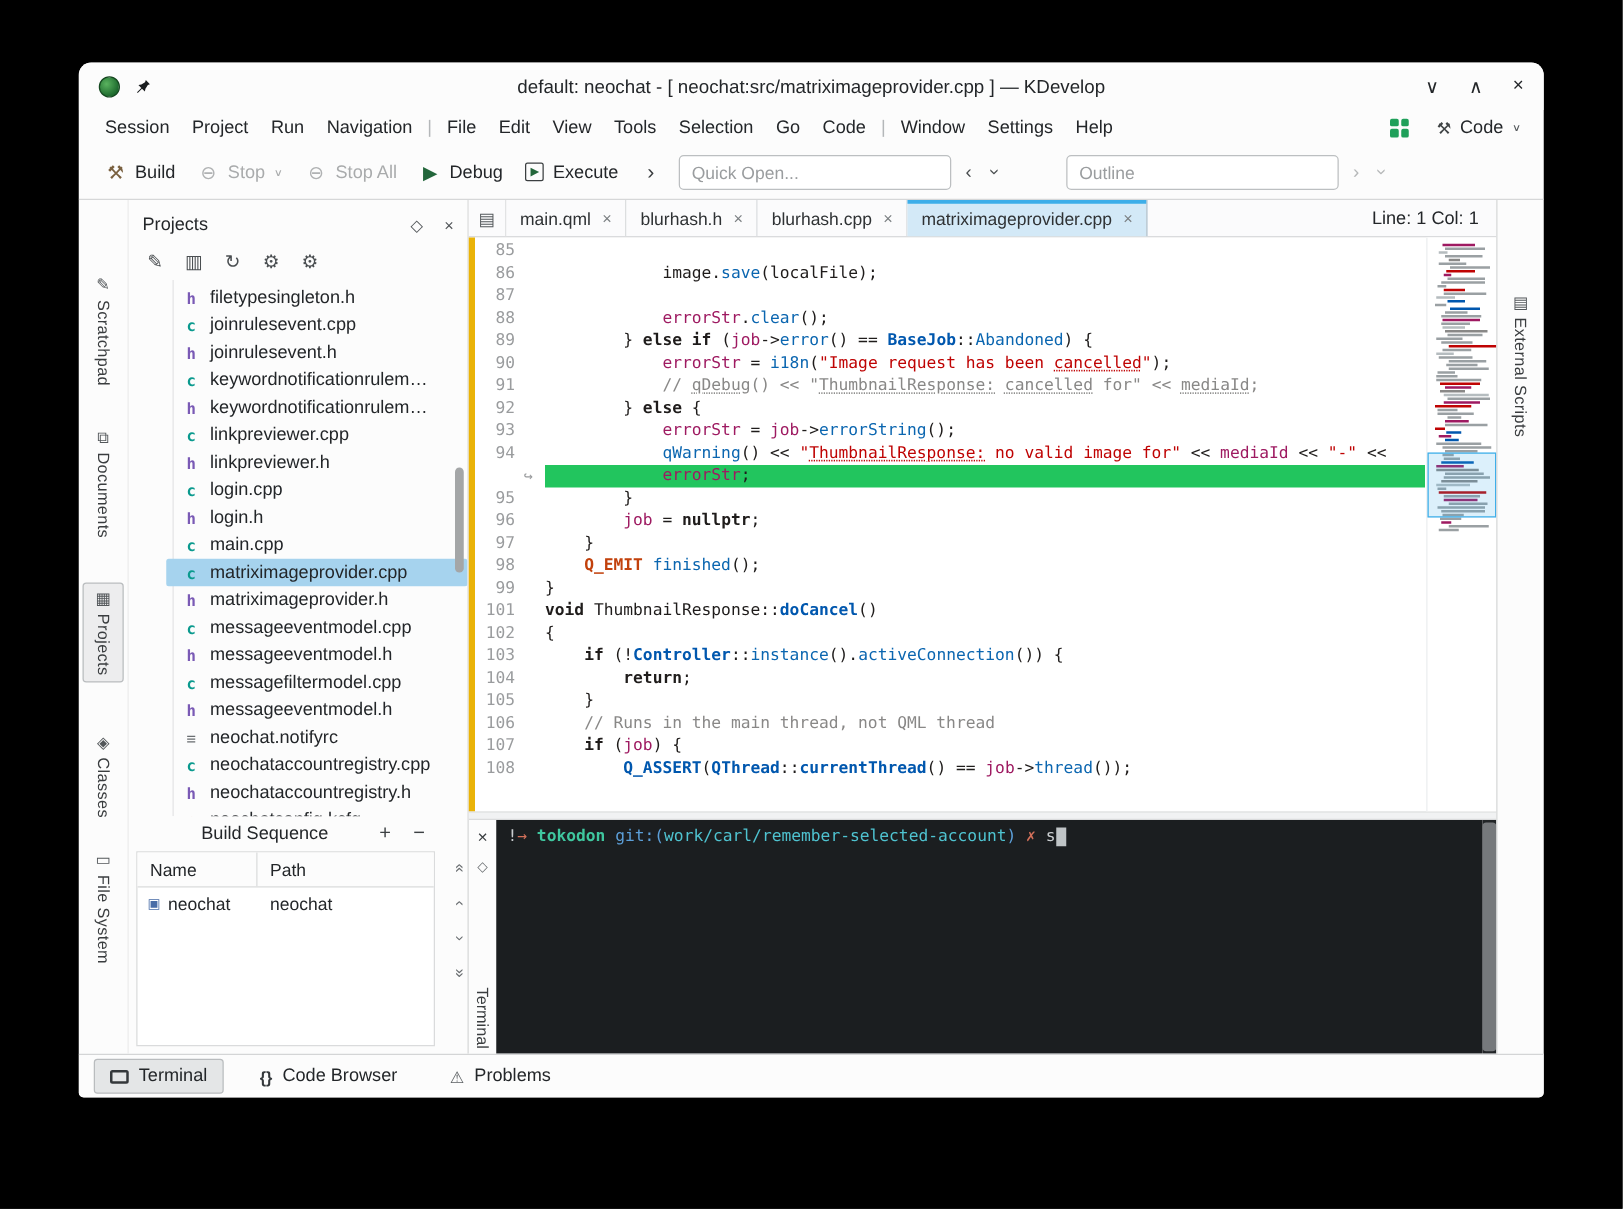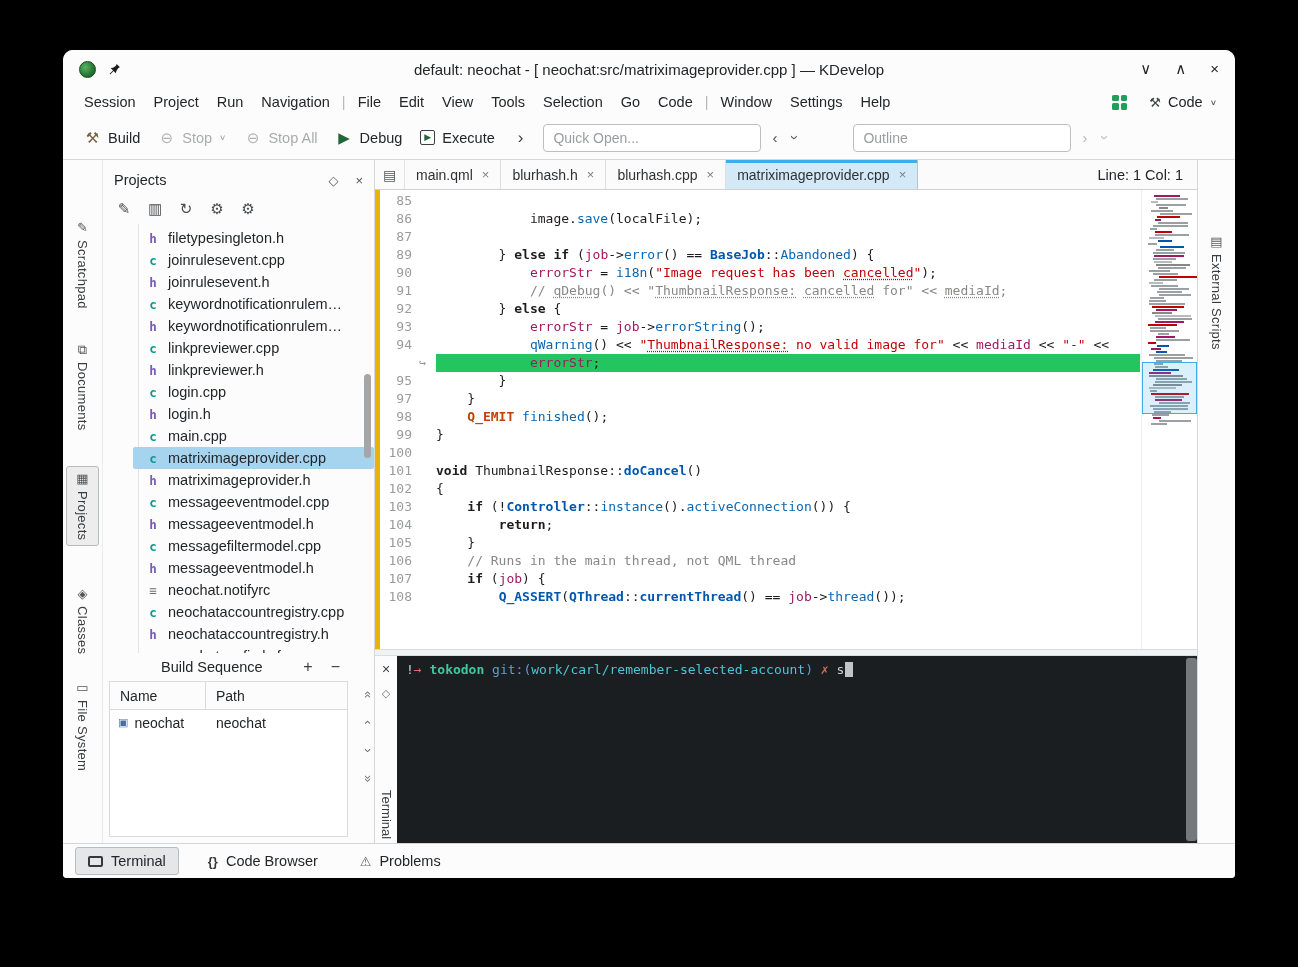--- a/index.html
+++ b/index.html
@@ -436,20 +436,25 @@
               <span class="cnum">86</span>
               <span class="cfold"></span>
               <span class="ccode"><span class="tok-pl">            </span><span class="tok-pl">image</span><span class="tok-pl">.</span><span class="tok-fn">save</span><span class="tok-pl">(</span><span class="tok-pl">localFile</span><span class="tok-pl">);</span></span>
             </div>
             <div class="crow">
               <span class="cnum">87</span>
               <span class="cfold"></span>
               <span class="ccode"></span>
             </div>
             <div class="crow">
+              <span class="cnum">88</span>
+              <span class="cfold"></span>
+              <span class="ccode"><span class="tok-pl">            </span><span class="tok-mem">errorStr</span><span class="tok-pl">.</span><span class="tok-fn">clear</span><span class="tok-pl">();</span></span>
+            </div>
+            <div class="crow">
               <span class="cnum">89</span>
               <span class="cfold"></span>
               <span class="ccode"><span class="tok-pl">        } </span><span class="tok-kw">else</span><span class="tok-pl"> </span><span class="tok-kw">if</span><span class="tok-pl"> (</span><span class="tok-mem">job</span><span class="tok-pl">-&gt;</span><span class="tok-fn">error</span><span class="tok-pl">() == </span><span class="tok-type">BaseJob</span><span class="tok-pl">::</span><span class="tok-fn">Abandoned</span><span class="tok-pl">) {</span></span>
             </div>
             <div class="crow">
               <span class="cnum">90</span>
               <span class="cfold"></span>
               <span class="ccode"><span class="tok-pl">            </span><span class="tok-mem">errorStr</span><span class="tok-pl"> = </span><span class="tok-fn">i18n</span><span class="tok-pl">(</span><span class="tok-str">"Image request has been </span><span class="tok-str tok-u">cancelled</span><span class="tok-str">"</span><span class="tok-pl">);</span></span>
             </div>
             <div class="crow">
@@ -476,38 +481,38 @@
               <span class="cnum"></span>
               <span class="cfold">↪</span>
               <span class="ccode"><span class="tok-pl">            </span><span class="tok-mem">errorStr</span><span class="tok-pl">;</span></span>
             </div>
             <div class="crow">
               <span class="cnum">95</span>
               <span class="cfold"></span>
               <span class="ccode"><span class="tok-pl">        }</span></span>
             </div>
             <div class="crow">
+              <span class="cnum">96</span>
+              <span class="cfold"></span>
+              <span class="ccode"><span class="tok-pl">        </span><span class="tok-mem">job</span><span class="tok-pl"> = </span><span class="tok-kw">nullptr</span><span class="tok-pl">;</span></span>
+            </div>
+            <div class="crow">
               <span class="cnum">97</span>
               <span class="cfold"></span>
               <span class="ccode"><span class="tok-pl">    }</span></span>
             </div>
             <div class="crow">
               <span class="cnum">98</span>
               <span class="cfold"></span>
               <span class="ccode"><span class="tok-pl">    </span><span class="tok-mac">Q_EMIT</span><span class="tok-pl"> </span><span class="tok-fn">finished</span><span class="tok-pl">();</span></span>
             </div>
             <div class="crow">
               <span class="cnum">99</span>
               <span class="cfold"></span>
               <span class="ccode"><span class="tok-pl">}</span></span>
-            </div>
-            <div class="crow">
-              <span class="cnum">100</span>
-              <span class="cfold"></span>
-              <span class="ccode"></span>
             </div>
             <div class="crow">
               <span class="cnum">101</span>
               <span class="cfold"></span>
               <span class="ccode"><span class="tok-kw">void</span><span class="tok-pl"> </span><span class="tok-pl">ThumbnailResponse</span><span class="tok-pl">::</span><span class="tok-fnb">doCancel</span><span class="tok-pl">()</span></span>
             </div>
             <div class="crow">
               <span class="cnum">102</span>
               <span class="cfold"></span>
               <span class="ccode"><span class="tok-pl">{</span></span>

